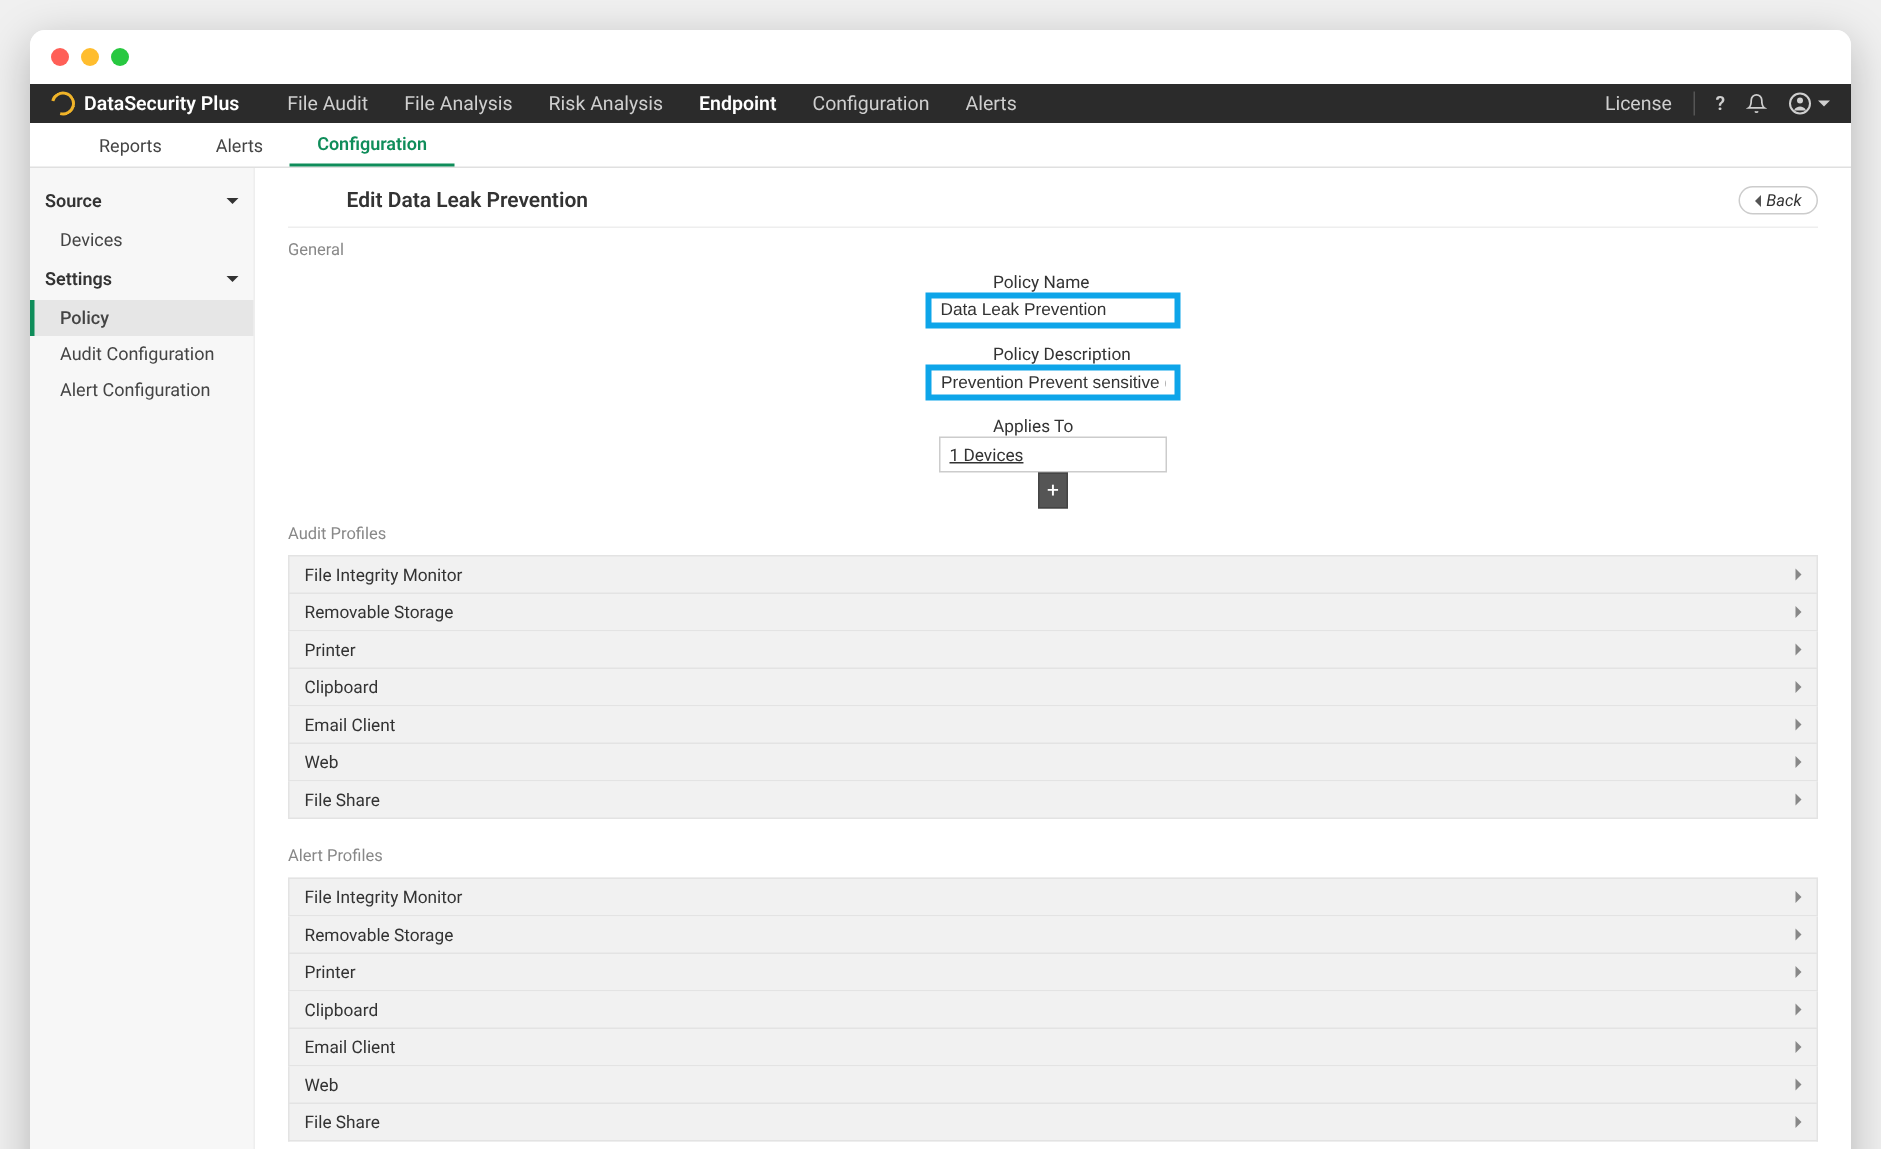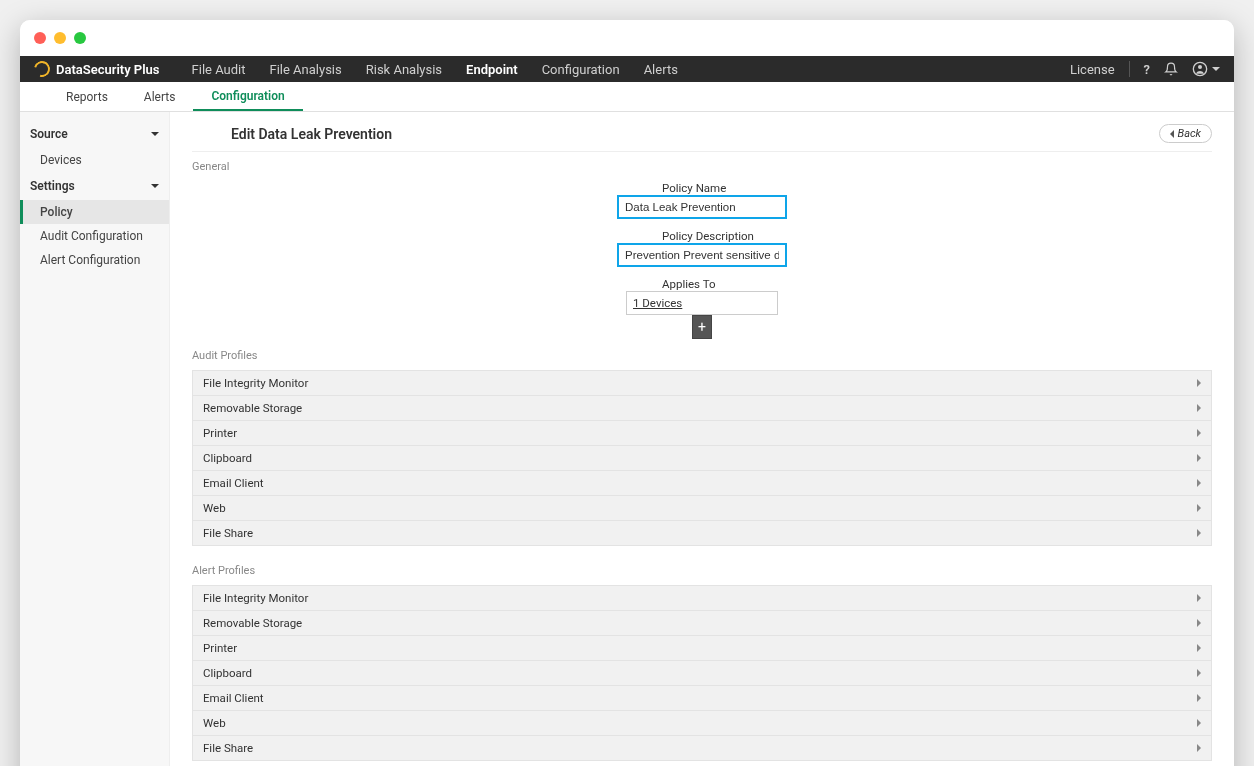--- a/index.html
+++ b/index.html
@@ -168,21 +168,21 @@
   }
   .form-row .lbl {
     width: 140px;
     padding-left: 30px;
     font-size: 11.5px;
     color: #333;
   }
   .form-row input[type=text] {
     width: 170px;
     height: 24px;
-    border: 2px solid #0ea5e9;
+    border: 4px solid #0ea5e9;
     padding: 0 6px;
     font-size: 11.5px;
     color: #333;
   }
   .applies-box {
     width: 152px;
     height: 24px;
     border: 1px solid #ccc;
     display:flex;
     align-items:center;

